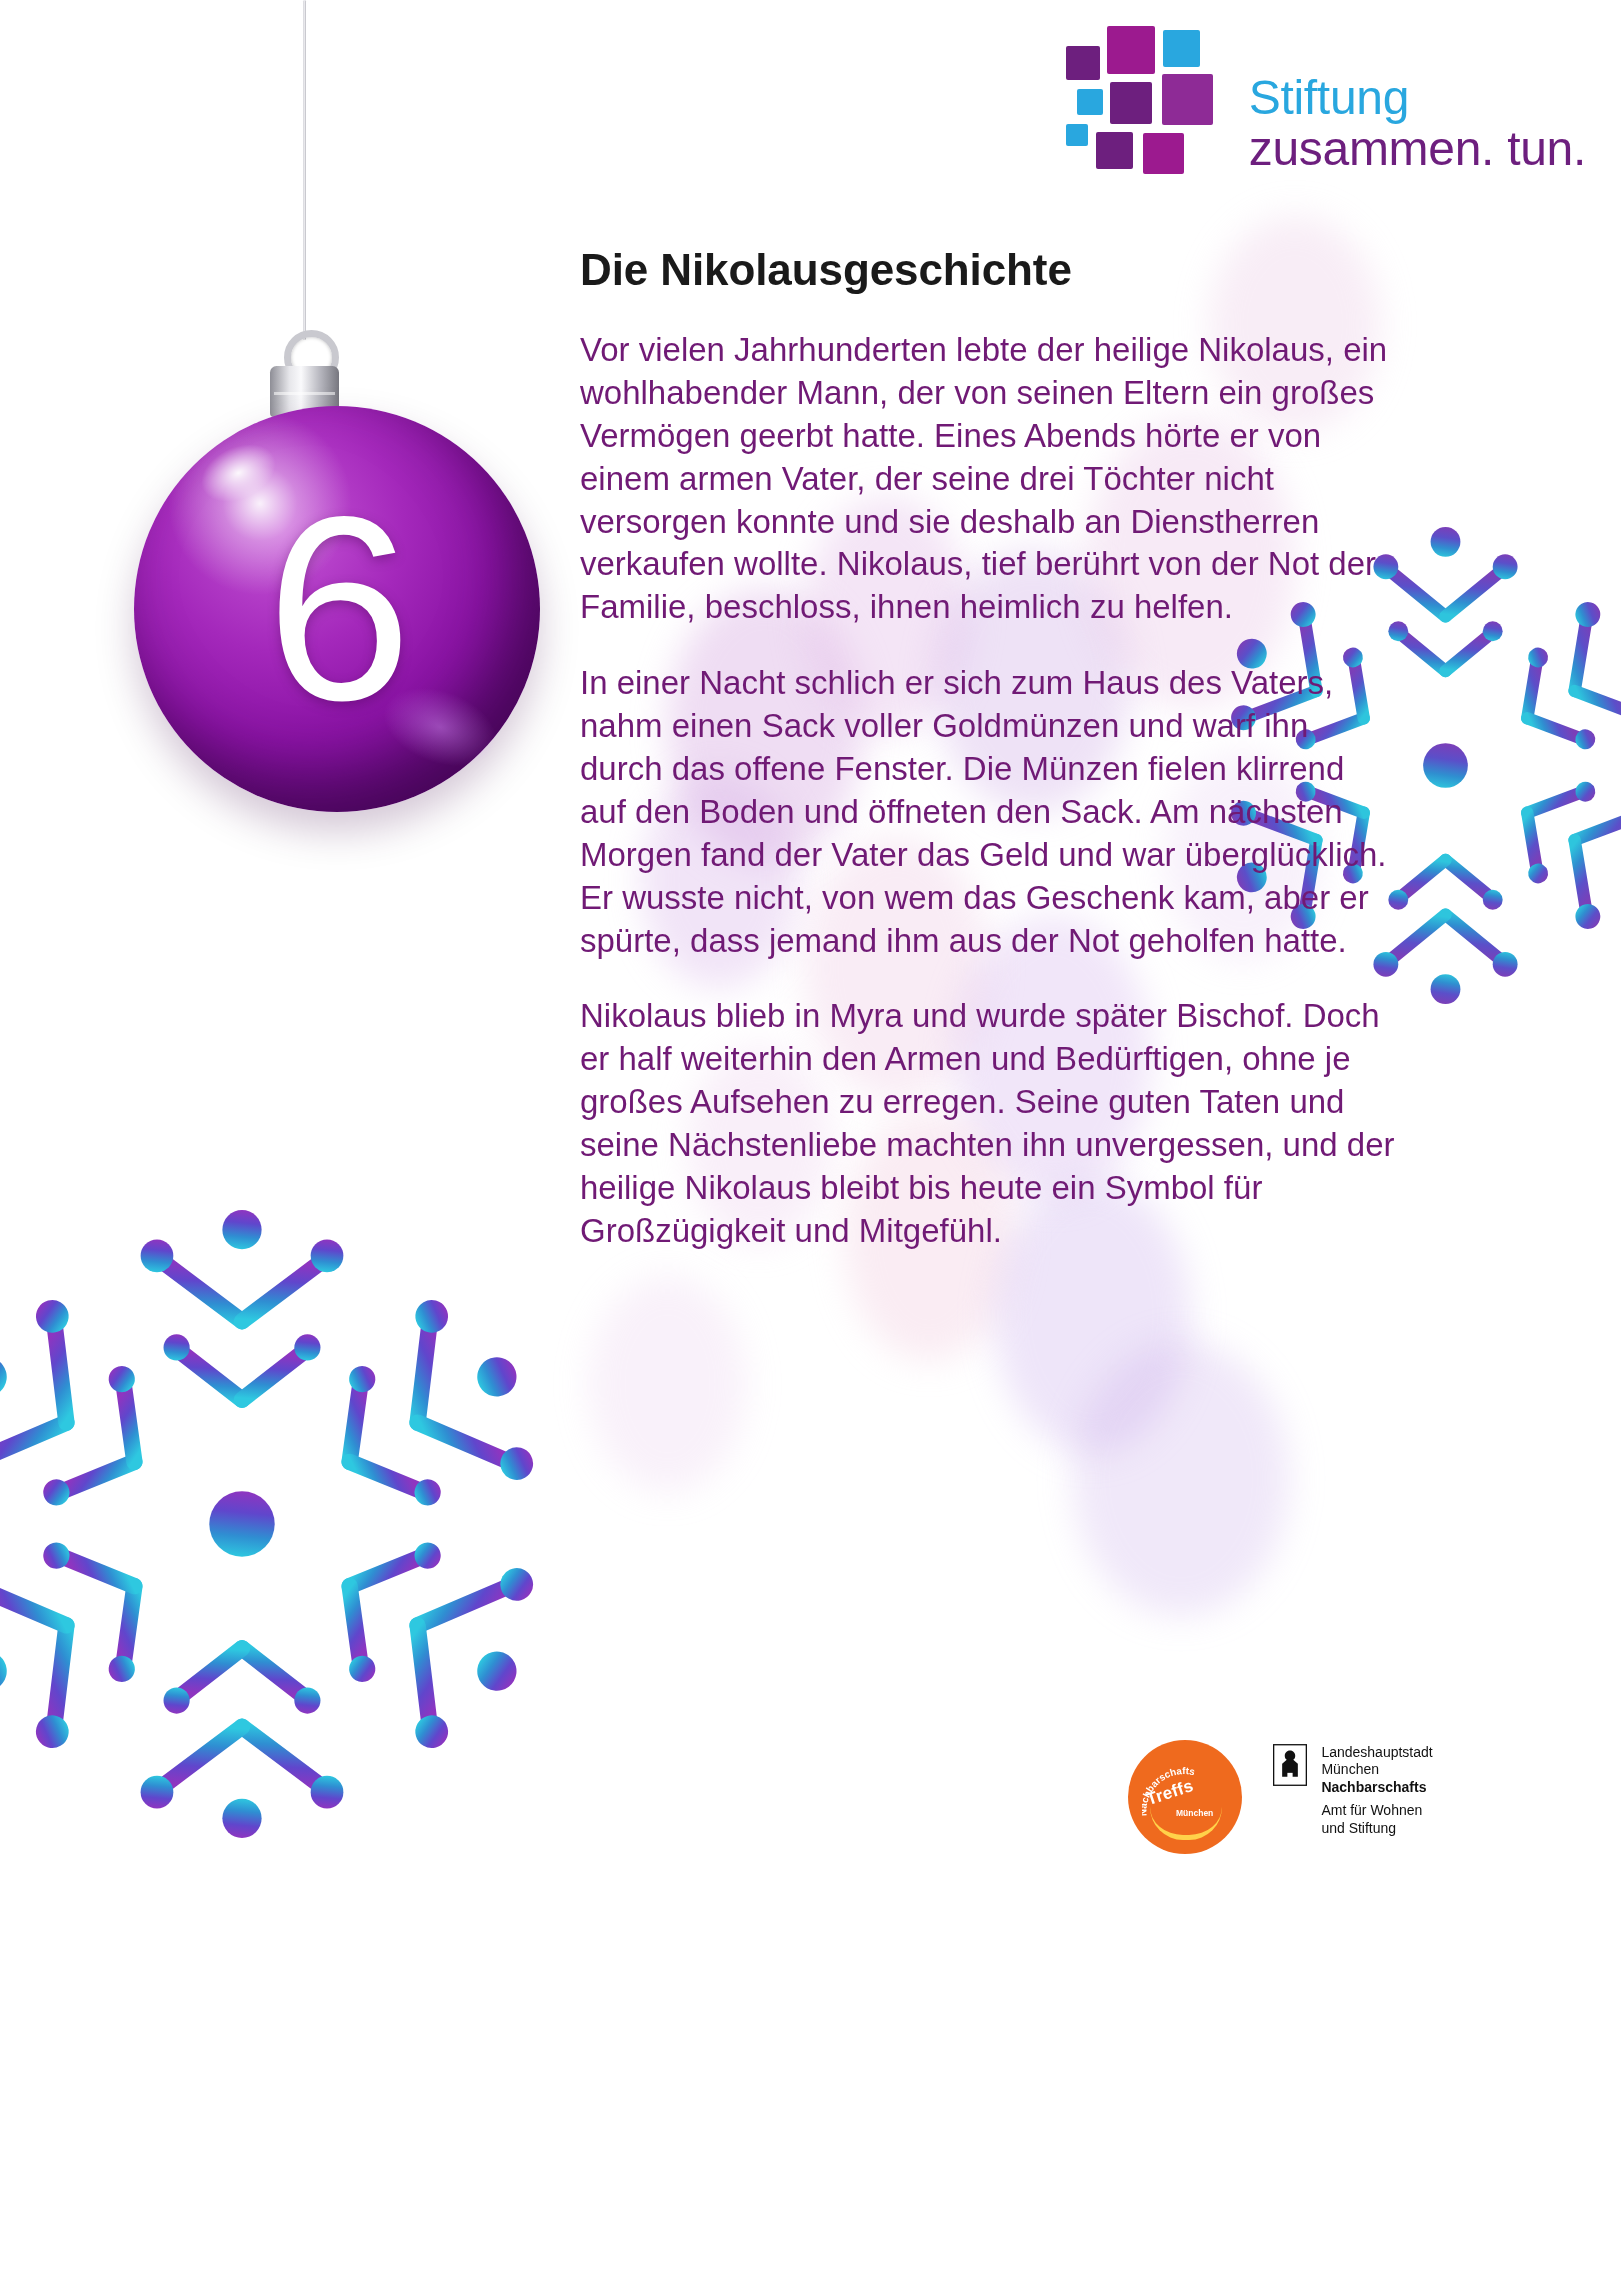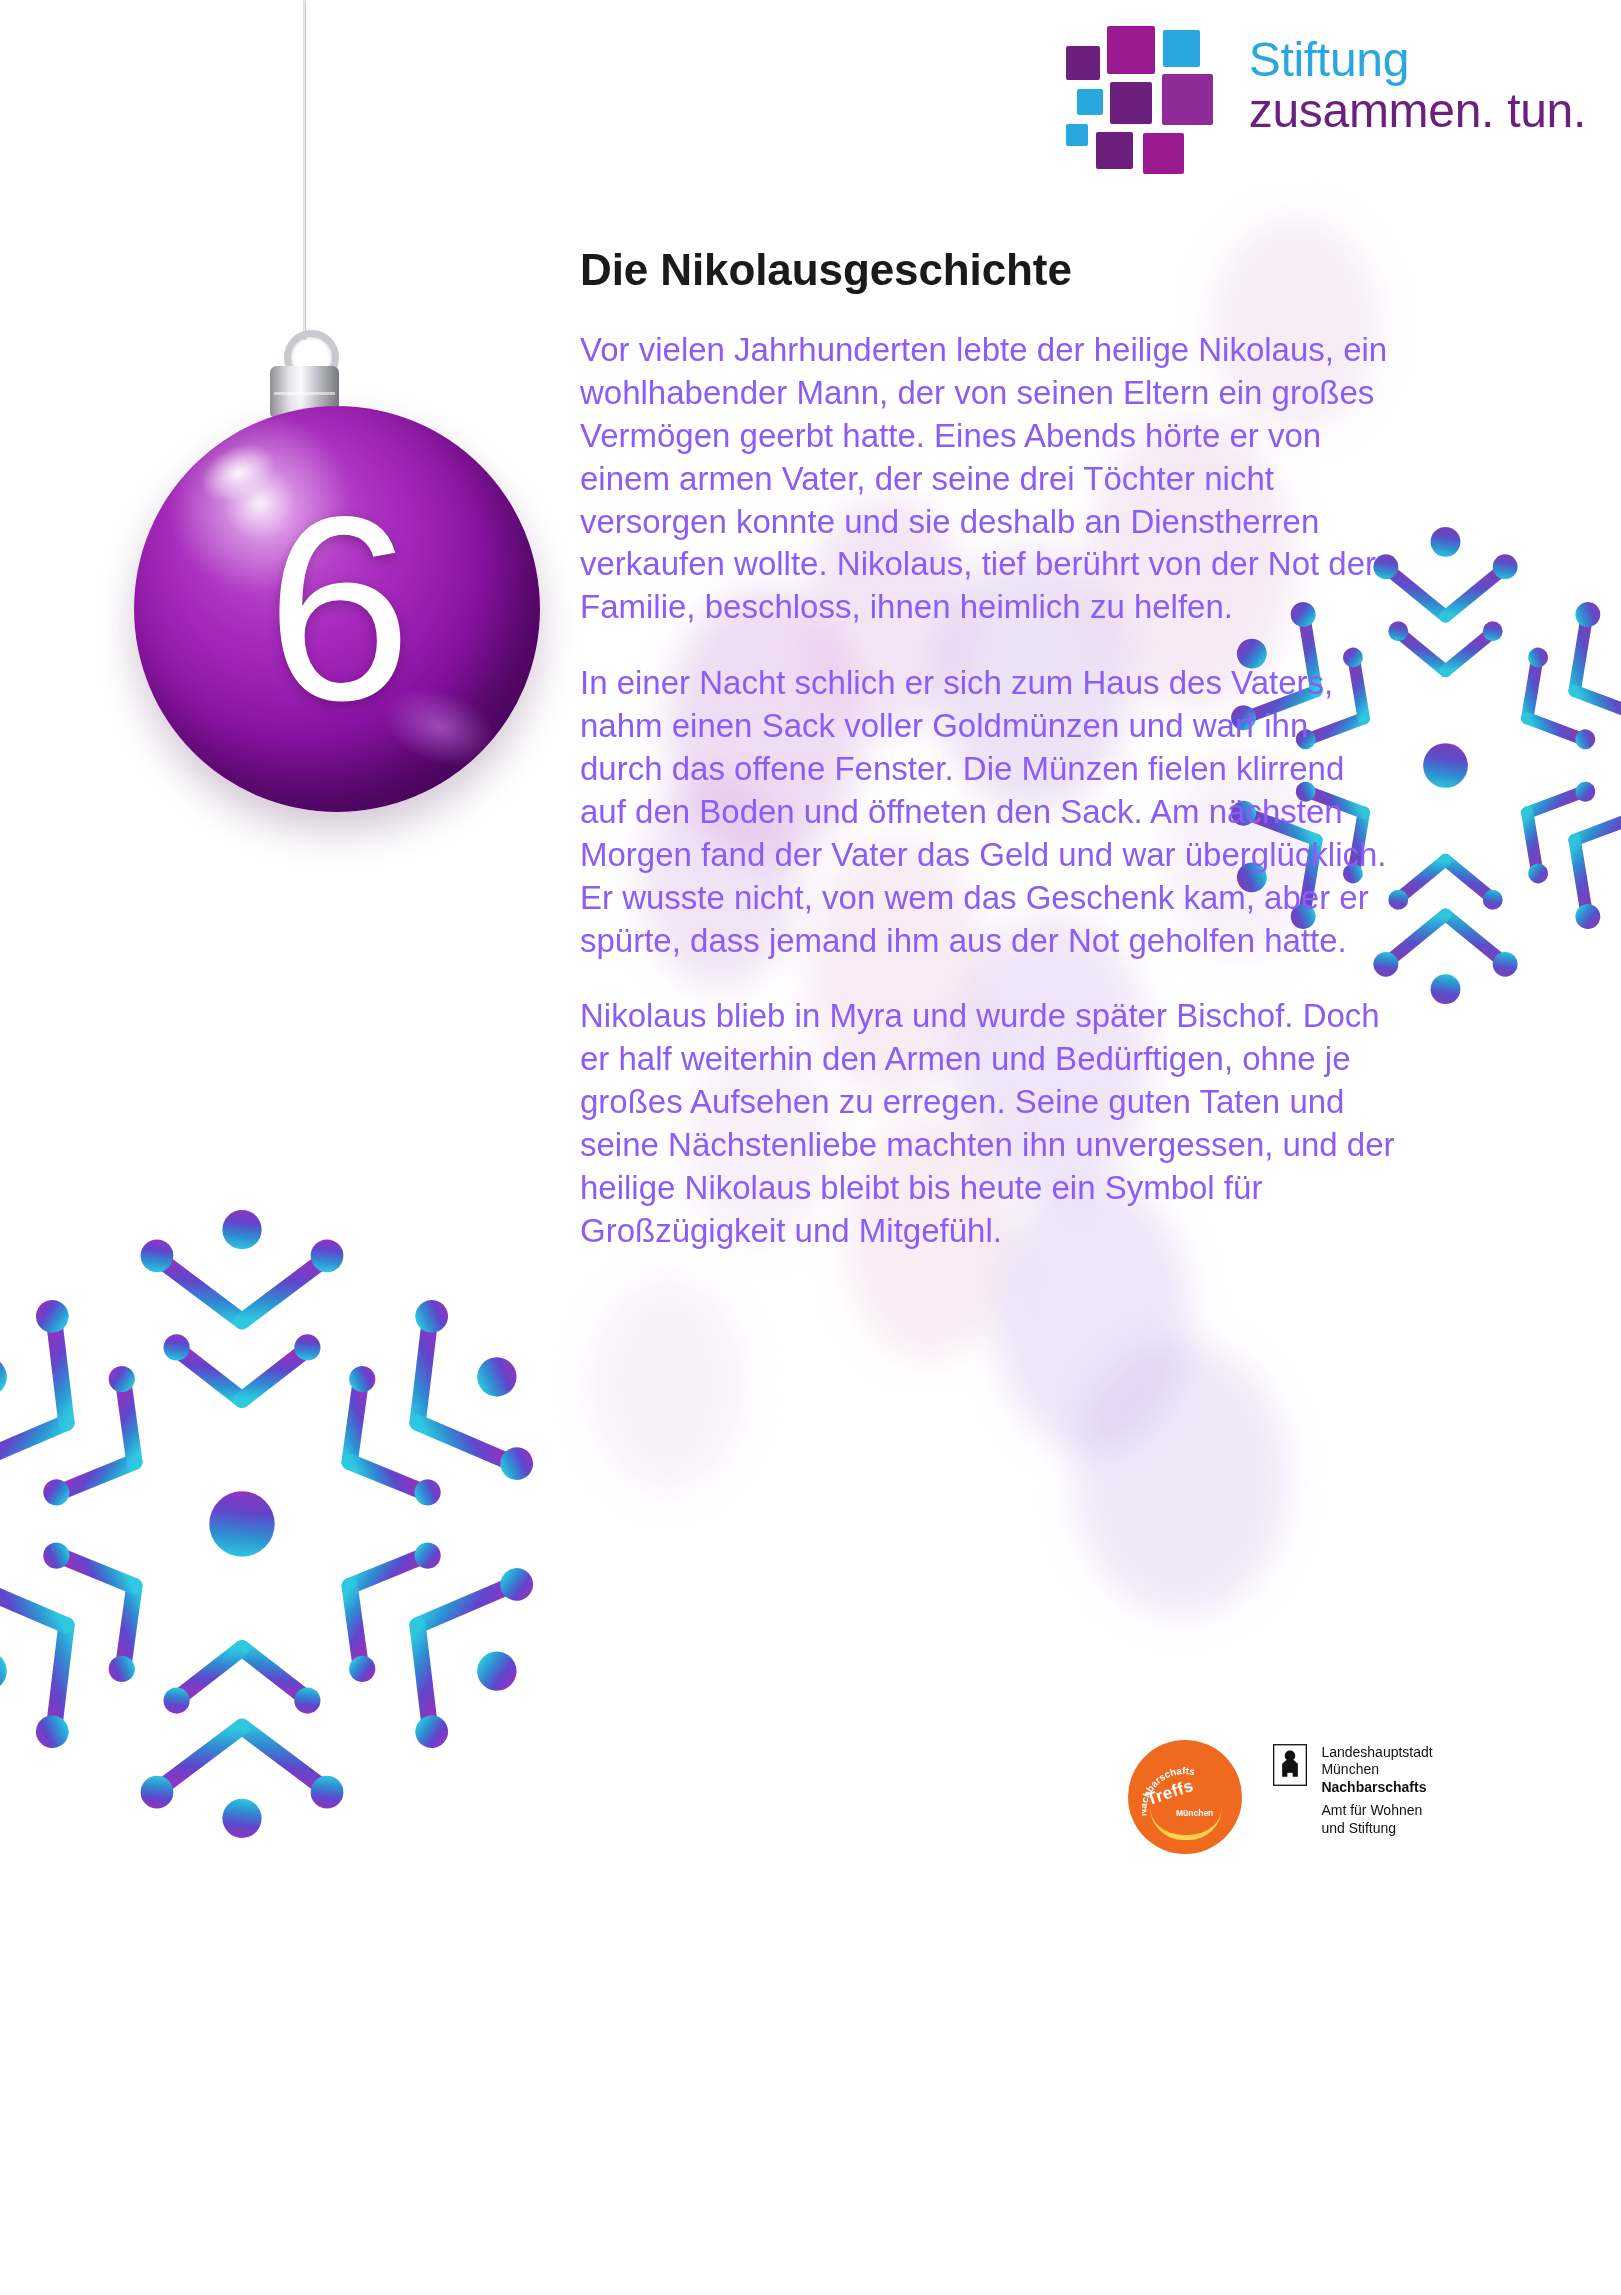--- a/index.html
+++ b/index.html
@@ -49,20 +49,21 @@
     border-radius: 2px;
   }
   .logo-text {
     padding-top: 9.2px;
     line-height: 1.06;
   }
   .logo-text .line1 {
     font-size: 48px;
     color: #29a7df;
     letter-spacing: -0.3px;
+    margin-top: 38px;
   }
   .logo-text .line2 {
     font-size: 48px;
     color: #6d1f7e;
     letter-spacing: -0.3px;
   }
 
   
   .ornament-wrap {
     position: absolute;
@@ -175,21 +176,21 @@
   .story-title {
     font-size: 44px;
     font-weight: bold;
     color: #1a1a1a;
     margin: 0 0 34px 0;
     letter-spacing: -0.1px;
   }
   .story-p {
     font-size: 33px;
     line-height: 1.30;
-    color: #8b5cf6;
+    color: #701a75;
     margin: 0 0 33px 0;
   }
   .story-p:last-child { margin-bottom: 0; }
 
   
   .footer-logos {
     position: absolute;
     left: 1128px;
     top: 1740px;
     display: flex;

